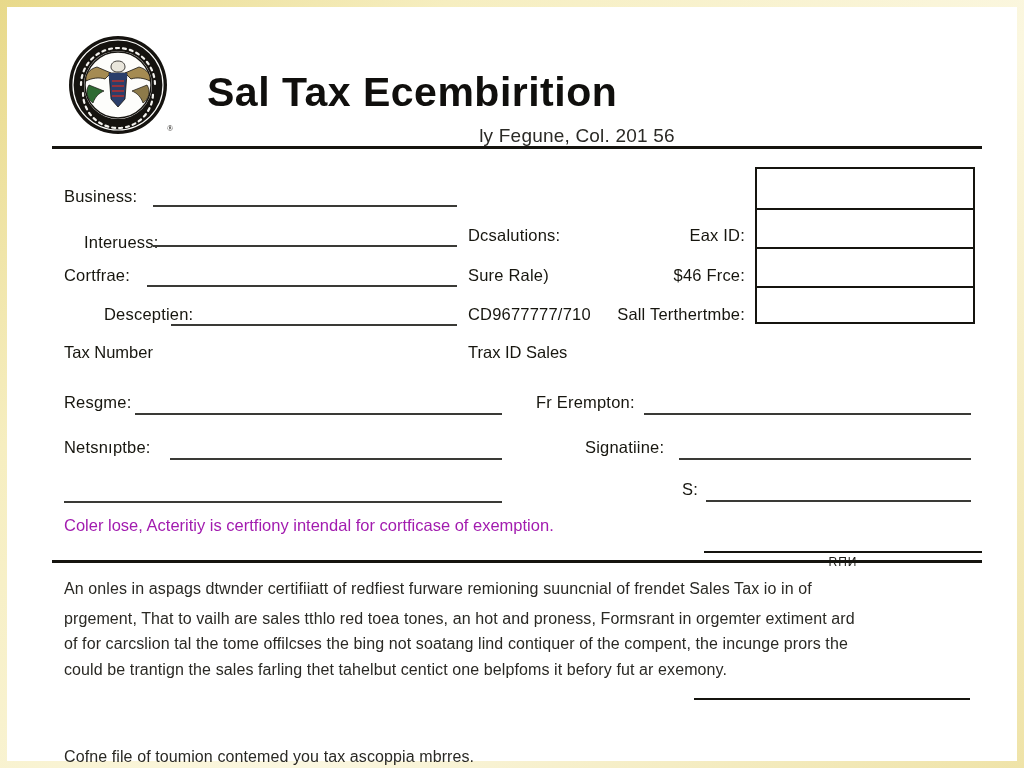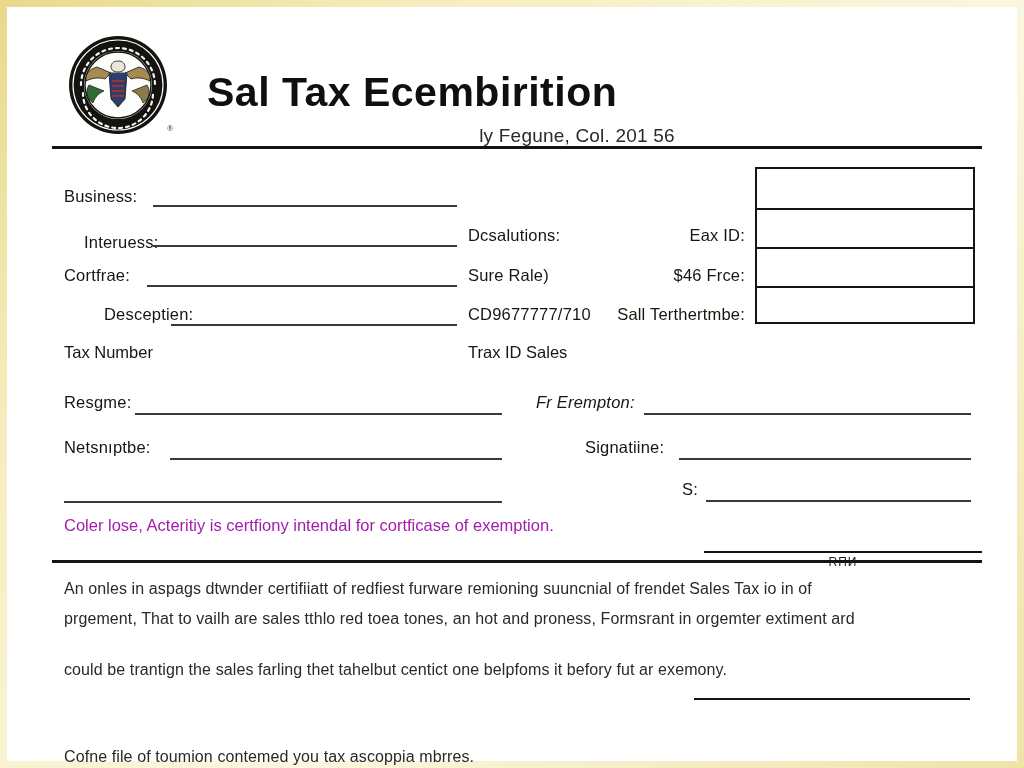--- a/index.html
+++ b/index.html
@@ -244,37 +244,38 @@
     </div>
 
     <div class="lbl" style="left:57px; top:386px;">Resgme:</div>
     <div class="fline" style="left:128px; top:406px; width:367px;"></div>
 
     <div class="lbl" style="left:57px; top:431px;">Netsnıptbe:</div>
     <div class="fline" style="left:163px; top:451px; width:332px;"></div>
 
     <div class="fline" style="left:57px; top:494px; width:438px;"></div>
 
-    <div class="lbl" style="left:529px; top:386px;font-style:italic;">Fr Erempton:</div>
+    <div class="lbl" style="left:529px; top:386px;">Fr Erempton:</div>
     <div class="fline" style="left:637px; top:406px; width:327px;"></div>
 
     <div class="lbl" style="left:578px; top:431px;">Signatiine:</div>
     <div class="fline" style="left:672px; top:451px; width:292px;"></div>
 
     <div class="lbl" style="left:675px; top:473px;">S:</div>
     <div class="fline" style="left:699px; top:493px; width:265px;"></div>
 
     <div class="decl">Coler lose, Acteritiy is certfiony intendal for cortficase of exemption.</div>
 
     <div class="rule-short-right"></div>
     <div class="rpm">RПИ</div>
     <div class="rule-full"></div>
 
     <div class="para" style="left:57px; top:597px;">prgement, That to vailh are sales tthlo red toea tones, an hot and proness, Formsrant in orgemter extiment ard</div>
     <div class="para" style="left:57px; top:567px;">An onles in aspags dtwnder certifiiatt of redfiest furware remioning suuncnial of frendet Sales Tax io in of</div>
+    <div class="para" style="left:57px; top:622px;">of for carcslion tal the tome offilcses the bing not soatang lind contiquer of the compent, the incunge prors the</div>
     <div class="para" style="left:57px; top:648px;">could be trantign the sales farling thet tahelbut centict one belpfoms it befory fut ar exemony.</div>
 
     <div class="para" style="left:57px; top:708px;margin-top:27px;">Cofne file of toumion contemed you tax ascoppia mbrres.</div>
 
     <div class="sig-line"></div>
 
   </div>
 </div>
 
 </body></html>

